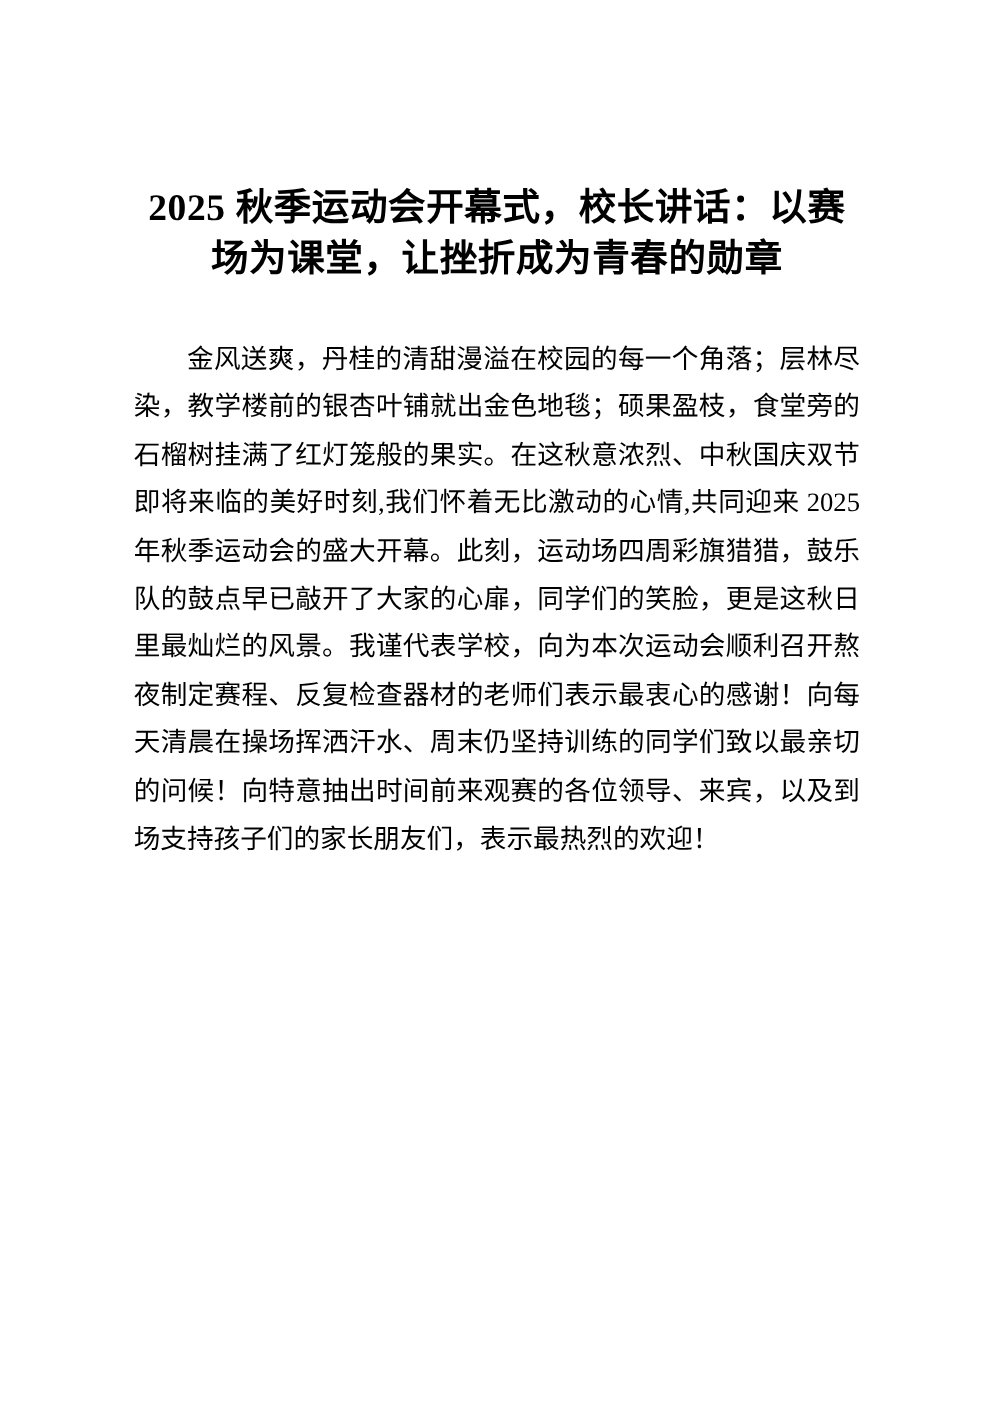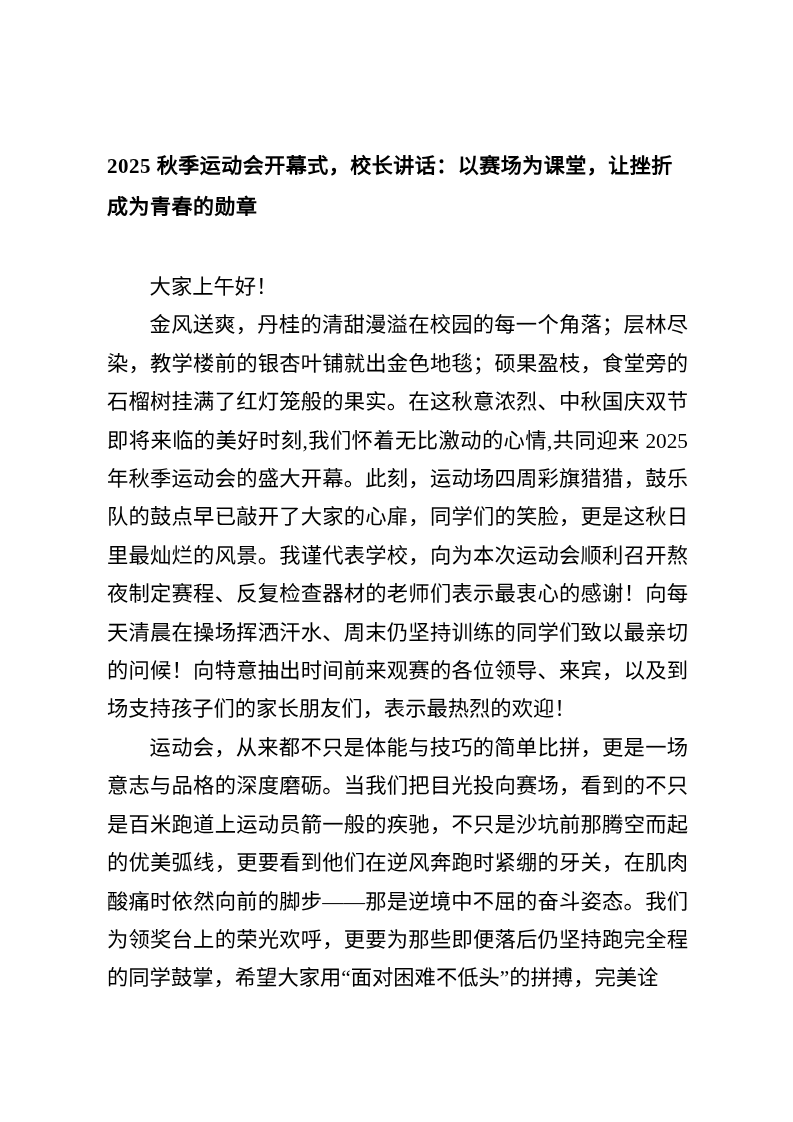--- a/index.html
+++ b/index.html
@@ -17,41 +17,39 @@
     font-family: "Liberation Serif", "DejaVu Serif", serif;
   }
   .content {
     position: absolute;
     left: 107px;
     top: 146px;
     width: 581px;
   }
   .doc-title {
     margin: 0 0 40px 0;
-    font-size: 21px;
+    font-size: 30px;
     line-height: 41px;
     font-weight: bold;
-    text-align: left;
+    text-align: center;
     letter-spacing: 0.5px;
   }
   .doc-paragraph {
     margin: 0;
     font-size: 21.3px;
     line-height: 38.4px;
     text-align: justify;
     text-indent: 2em;
     word-break: break-all;
   }
   .doc-paragraph.no-indent {
     text-indent: 0;
   }
 </style>
 </head>
 <body>
 
 <div class="page">
   <div class="content">
     <h1 class="doc-title">2025 秋季运动会开幕式，校长讲话：以赛场为课堂，让挫折成为青春的勋章</h1>
-    <p class="doc-paragraph">大家上午好！</p>
     <p class="doc-paragraph">金风送爽，丹桂的清甜漫溢在校园的每一个角落；层林尽染，教学楼前的银杏叶铺就出金色地毯；硕果盈枝，食堂旁的石榴树挂满了红灯笼般的果实。在这秋意浓烈、中秋国庆双节即将来临的美好时刻,我们怀着无比激动的心情,共同迎来 2025 年秋季运动会的盛大开幕。此刻，运动场四周彩旗猎猎，鼓乐队的鼓点早已敲开了大家的心扉，同学们的笑脸，更是这秋日里最灿烂的风景。我谨代表学校，向为本次运动会顺利召开熬夜制定赛程、反复检查器材的老师们表示最衷心的感谢！向每天清晨在操场挥洒汗水、周末仍坚持训练的同学们致以最亲切的问候！向特意抽出时间前来观赛的各位领导、来宾，以及到场支持孩子们的家长朋友们，表示最热烈的欢迎！</p>
-    <p class="doc-paragraph">运动会，从来都不只是体能与技巧的简单比拼，更是一场意志与品格的深度磨砺。当我们把目光投向赛场，看到的不只是百米跑道上运动员箭一般的疾驰，不只是沙坑前那腾空而起的优美弧线，更要看到他们在逆风奔跑时紧绷的牙关，在肌肉酸痛时依然向前的脚步——那是逆境中不屈的奋斗姿态。我们为领奖台上的荣光欢呼，更要为那些即便落后仍坚持跑完全程的同学鼓掌，希望大家用“面对困难不低头”的拼搏，完美诠</p>
   </div>
 </div>
 
 </body></html>

